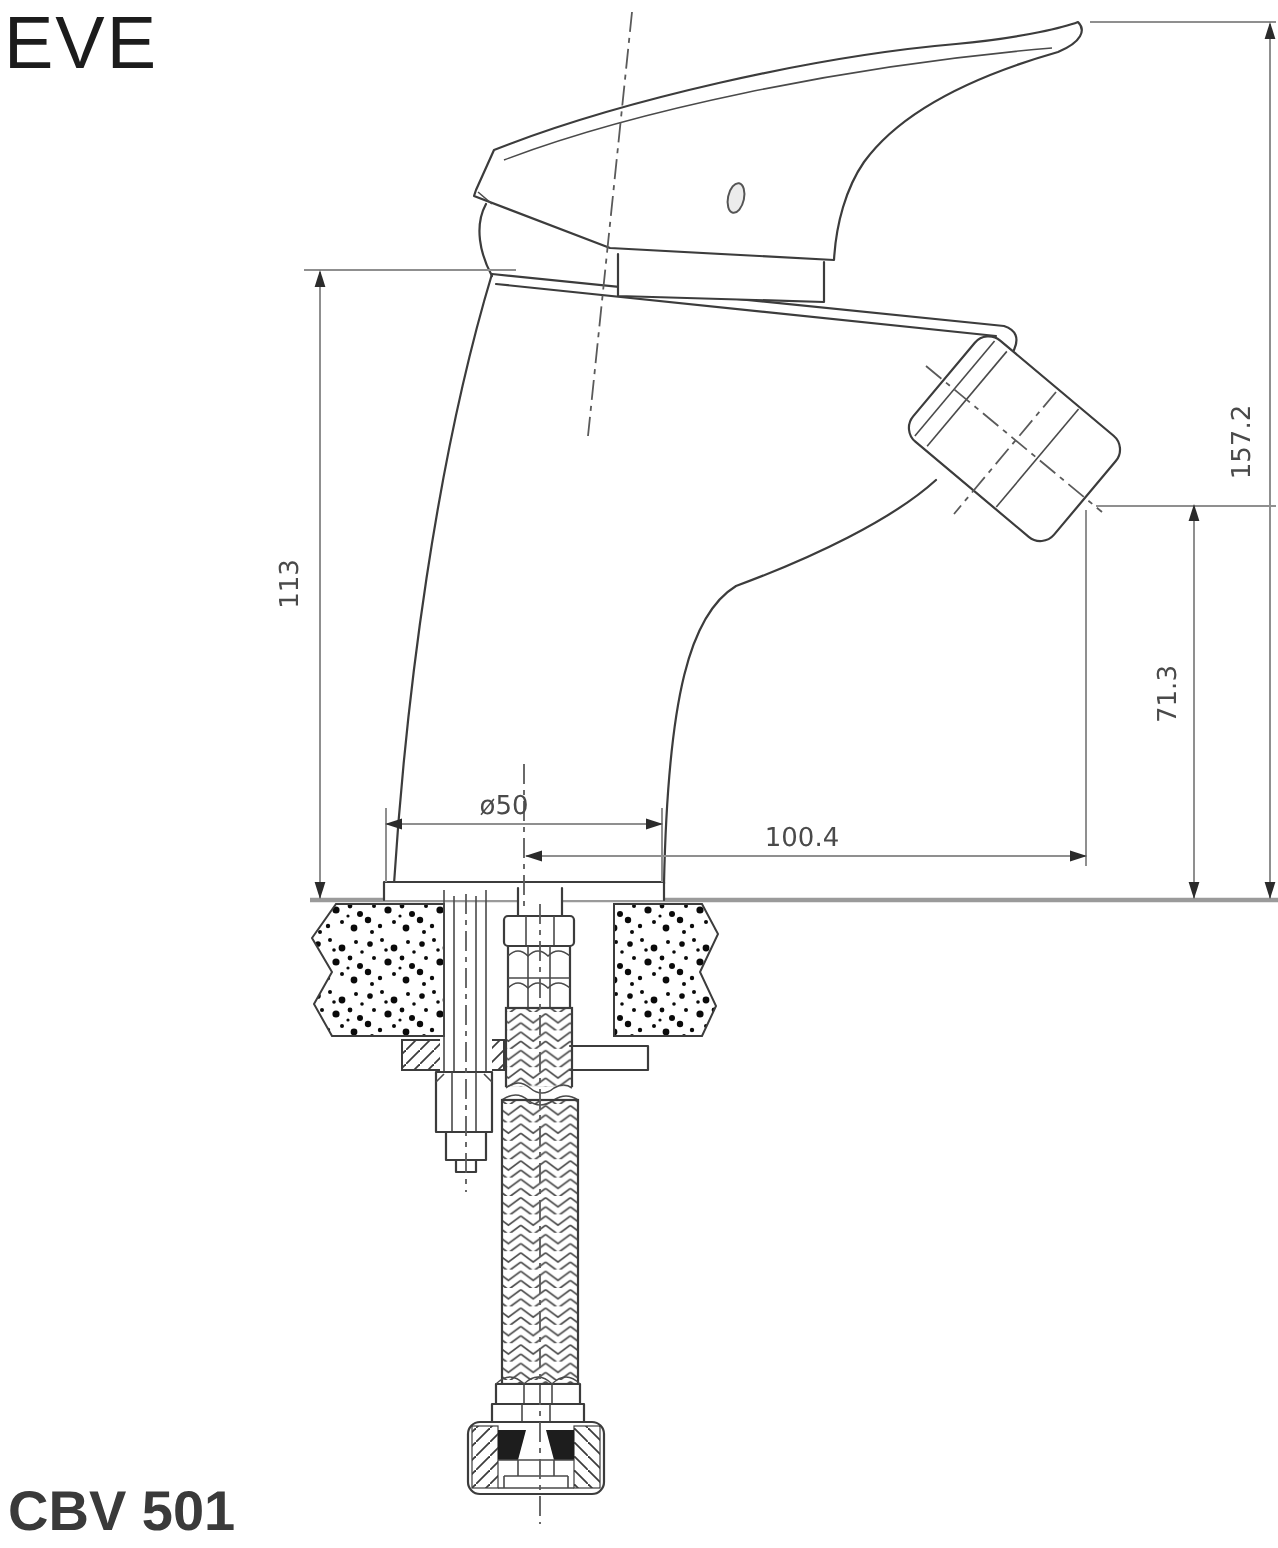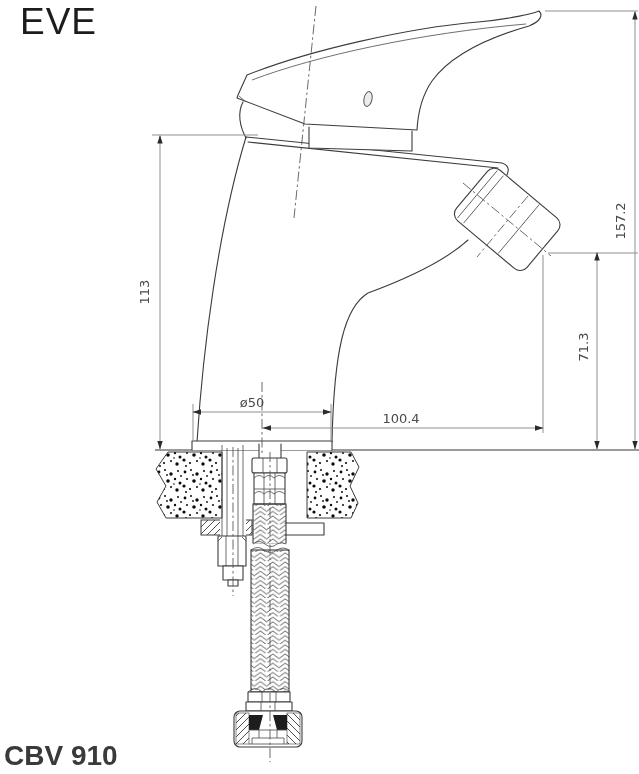--- a/index.html
+++ b/index.html
@@ -1,21 +1,21 @@
 <!DOCTYPE html>
 <html><head>
 <meta charset="utf-8">
 <style>
   html,body{margin:0;padding:0;background:#fff;}
   .page{
     position:relative;width:639px;height:774px;background:#ffffff;
     font-family:"Liberation Sans", sans-serif;overflow:hidden;
   }
   .brand{
-    position:absolute;left:20px;top:0px;font-size:37px;font-weight:400;
+    position:absolute;left:2px;top:0px;font-size:37px;font-weight:400;
     color:#1c1c1c;letter-spacing:1px;line-height:44px;
   }
   .model{
     position:absolute;left:4px;top:740px;font-size:28px;font-weight:700;
     color:#3a3a3a;letter-spacing:0px;
   }
   svg text{
     font-family:"DejaVu Sans", sans-serif;
     font-size:13px;fill:#4a4a4a;
   }
@@ -206,14 +206,14 @@
       </g>
       <g>
         <line class="dimline" x1="263" y1="428" x2="543" y2="428"></line>
         <polygon class="arrow" points="262.5,428 271,425.3 271,430.7"></polygon>
         <polygon class="arrow" points="543.5,428 535,425.3 535,430.7"></polygon>
         <text x="401" y="423" text-anchor="middle">100.4</text>
       </g>
     </g>
   </svg>
 
-  <div class="model">CBV 910</div>
+  <div class="model">CBV 501</div>
 </div>
 
 </body></html>

